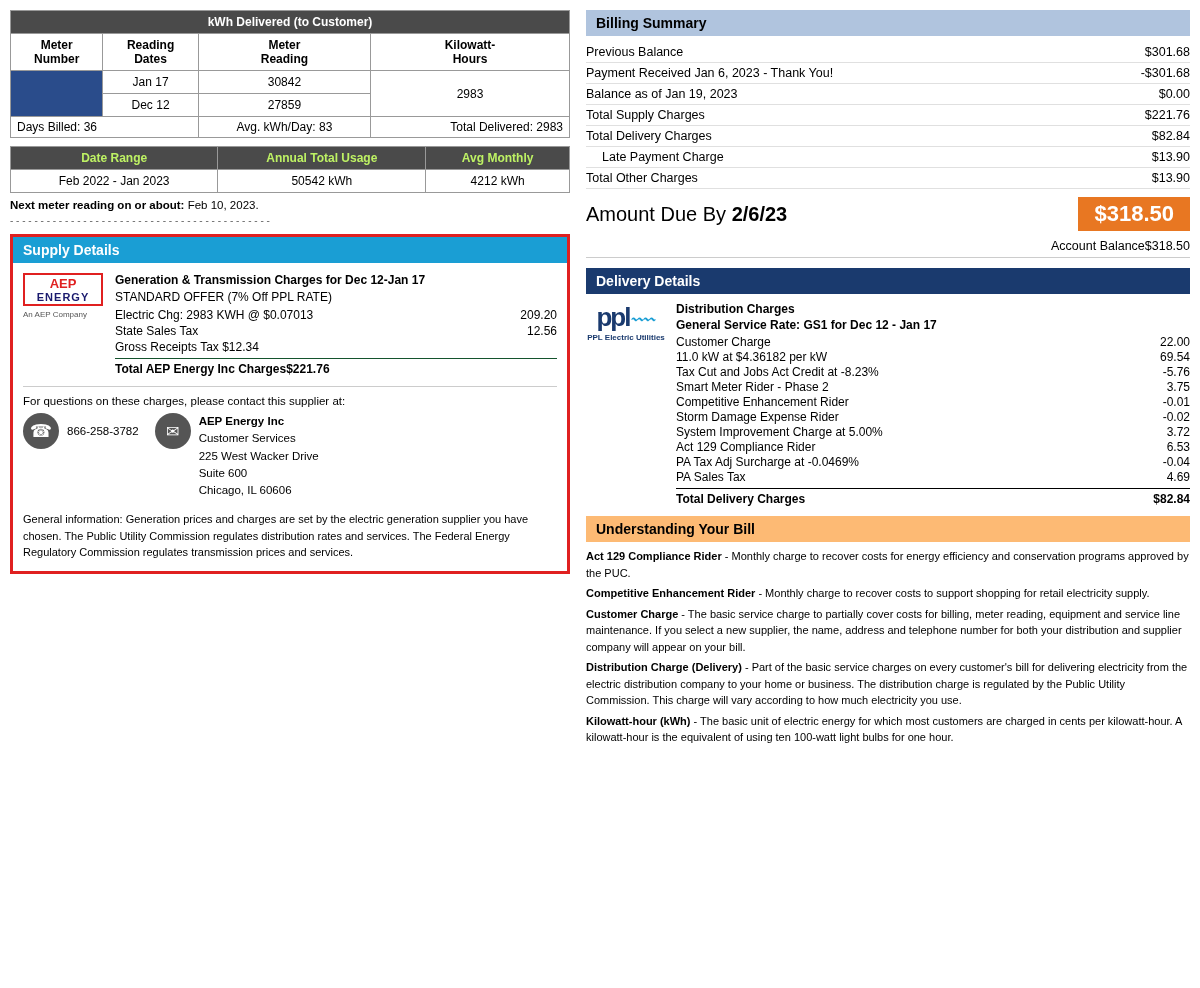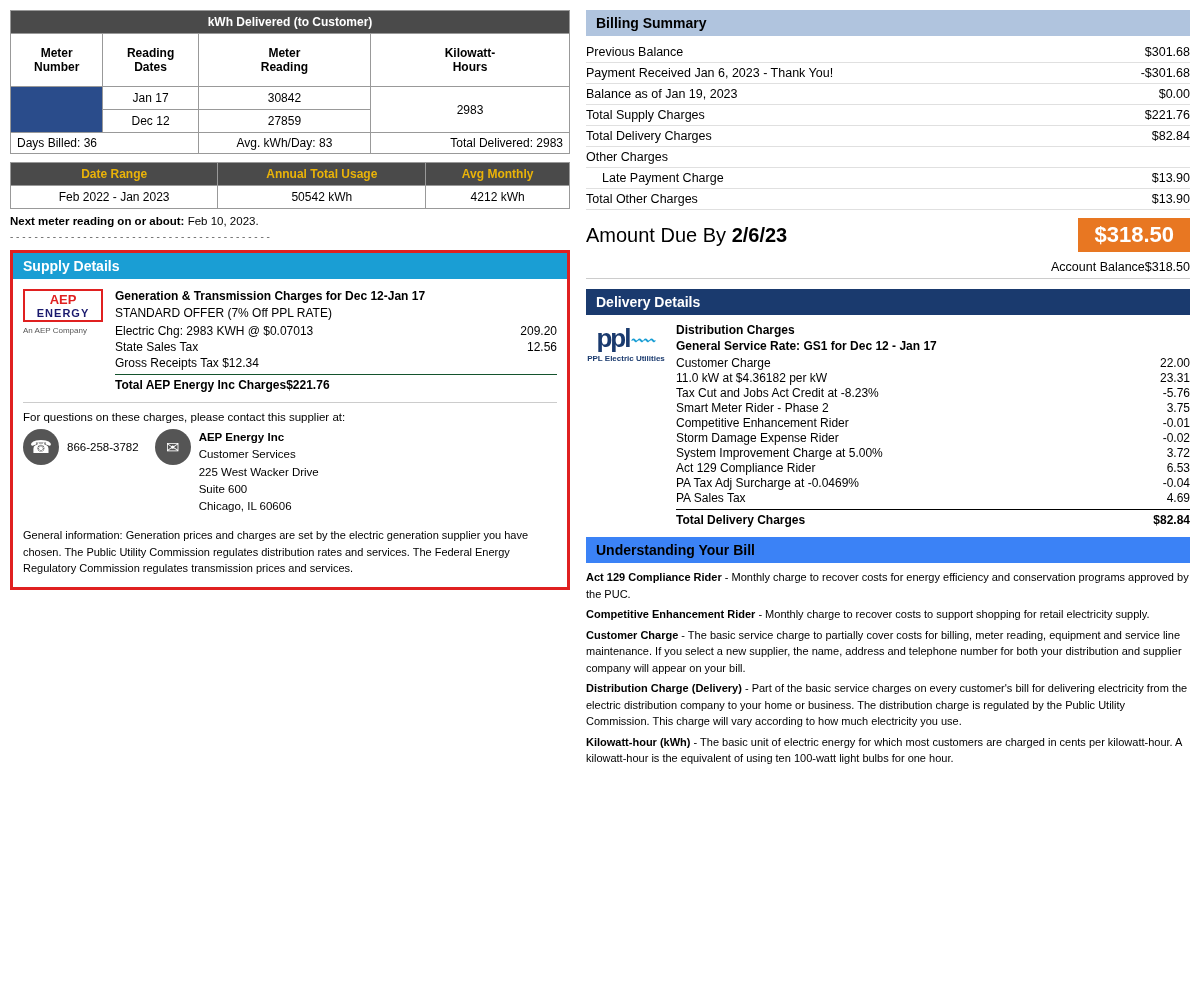--- a/index.html
+++ b/index.html
@@ -38,21 +38,21 @@
       padding: 4px 8px;
       text-align: center;
       font-size: 12px;
       font-weight: bold;
     }
     .kwh-table .col-header th {
       background: #fff;
       color: #000;
       font-weight: bold;
       border: 1px solid #999;
-      padding: 12px 6px;
+      padding: 4px 6px;
       text-align: center;
     }
     .kwh-table td {
       border: 1px solid #999;
       padding: 4px 8px;
       text-align: center;
       font-size: 12px;
     }
     .blue-cell {
       background: #2a4c8b;
@@ -64,21 +64,21 @@
       padding: 3px 6px;
     }
     .annual-table {
       width: 100%;
       border-collapse: collapse;
       border: 1px solid #999;
       margin-bottom: 6px;
     }
     .annual-table th {
       background: #4a4a4a;
-      color: #eab308;
+      color: #bef264;
       padding: 4px 8px;
       text-align: center;
       font-size: 12px;
       border: 1px solid #999;
     }
     .annual-table td {
       border: 1px solid #999;
       padding: 4px 8px;
       text-align: center;
       font-size: 12px;
@@ -314,21 +314,21 @@
       display: flex;
       justify-content: space-between;
       font-weight: bold;
       border-top: 1px solid #000;
       margin-top: 4px;
       padding-top: 3px;
     }
 
     
     .understanding-header {
-      background: #3b82f6;
+      background: #fdba74;
       font-size: 14px;
       font-weight: bold;
       padding: 5px 10px;
       margin-bottom: 6px;
       margin-top: 10px;
     }
     .understanding-text {
       font-size: 11px;
       line-height: 1.5;
       margin-bottom: 4px;
@@ -471,24 +471,20 @@
       <span>$0.00</span>
     </div>
     <div class="billing-row">
       <span>Total Supply Charges</span>
       <span>$221.76</span>
     </div>
     <div class="billing-row">
       <span>Total Delivery Charges</span>
       <span>$82.84</span>
     </div>
-    <div class="billing-row">
-      <span>Other Charges</span>
-      <span></span>
-    </div>
     <div class="billing-row indent">
       <span>Late Payment Charge</span>
       <span>$13.90</span>
     </div>
     <div class="billing-row">
       <span>Total Other Charges</span>
       <span>$13.90</span>
     </div>
 
     <div class="amount-due-row">
@@ -517,21 +513,21 @@
 
       <div class="delivery-charges">
         <div class="section-title">Distribution Charges</div>
         <div class="subtitle">General Service Rate: GS1 for Dec 12 - Jan 17</div>
         <div class="delivery-charge-row">
           <span>Customer Charge</span>
           <span>22.00</span>
         </div>
         <div class="delivery-charge-row">
           <span>11.0 kW at $4.36182 per kW</span>
-          <span>23.31</span>
+          <span>69.54</span>
         </div>
         <div class="delivery-charge-row">
           <span>Tax Cut and Jobs Act Credit at -8.23%</span>
           <span>-5.76</span>
         </div>
         <div class="delivery-charge-row">
           <span>Smart Meter Rider - Phase 2</span>
           <span>3.75</span>
         </div>
         <div class="delivery-charge-row">

